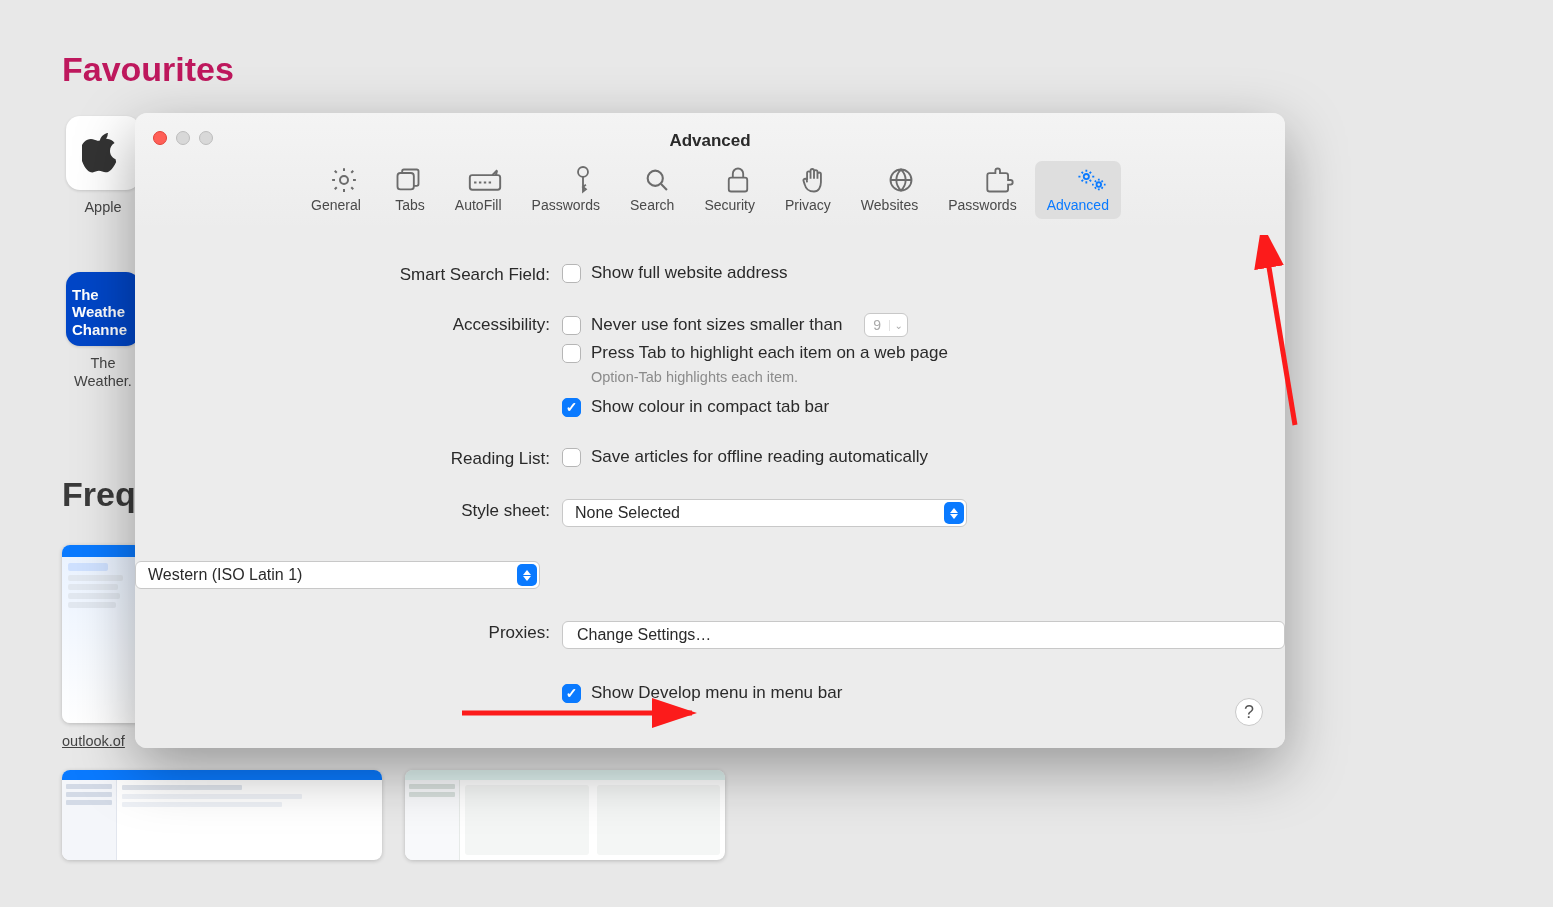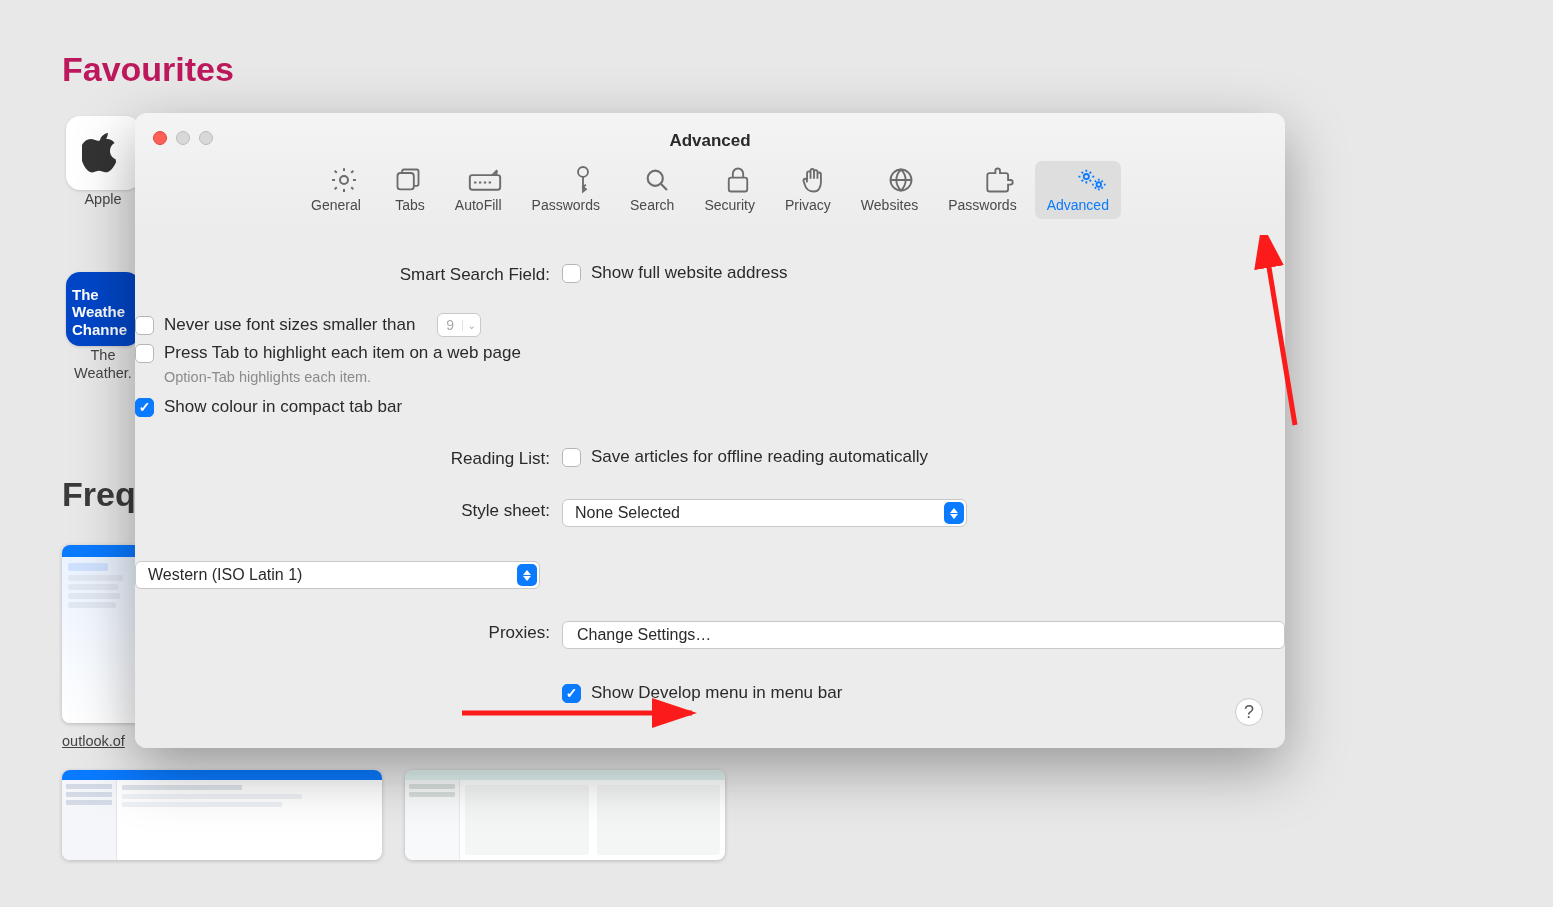--- a/index.html
+++ b/index.html
@@ -27,20 +27,21 @@
       width: 82px;
     }
     .bookmark-icon {
       width: 74px;
       height: 74px;
       border-radius: 14px;
       display: flex;
       align-items: center;
       justify-content: center;
       box-shadow: 0 1px 3px rgba(0,0,0,0.15);
+      margin-bottom: 8px;
     }
     .bookmark-label {
       font-size: 14.5px;
       color: #444;
       text-align: center;
       line-height: 1.25;
     }
     .section-title {
       position: absolute;
       font-size: 34px;
@@ -454,20 +455,21 @@
         <div class="check-line">
           <span class="mac-checkbox"></span>
           <span class="check-text">Show full website address</span>
         </div>
       </div>
     </div>
 
     <div style="height:20px;"></div>
 
     <div class="form-row">
+      <div class="form-label">Accessibility:</div>
       <div class="form-control">
         <div class="check-line">
           <span class="mac-checkbox"></span>
           <span class="check-text">Never use font sizes smaller than</span>
           <span class="stepper">
             <span class="stepper-val">9</span>
             <span class="stepper-btn">⌄</span>
           </span>
         </div>
         <div class="check-line">

